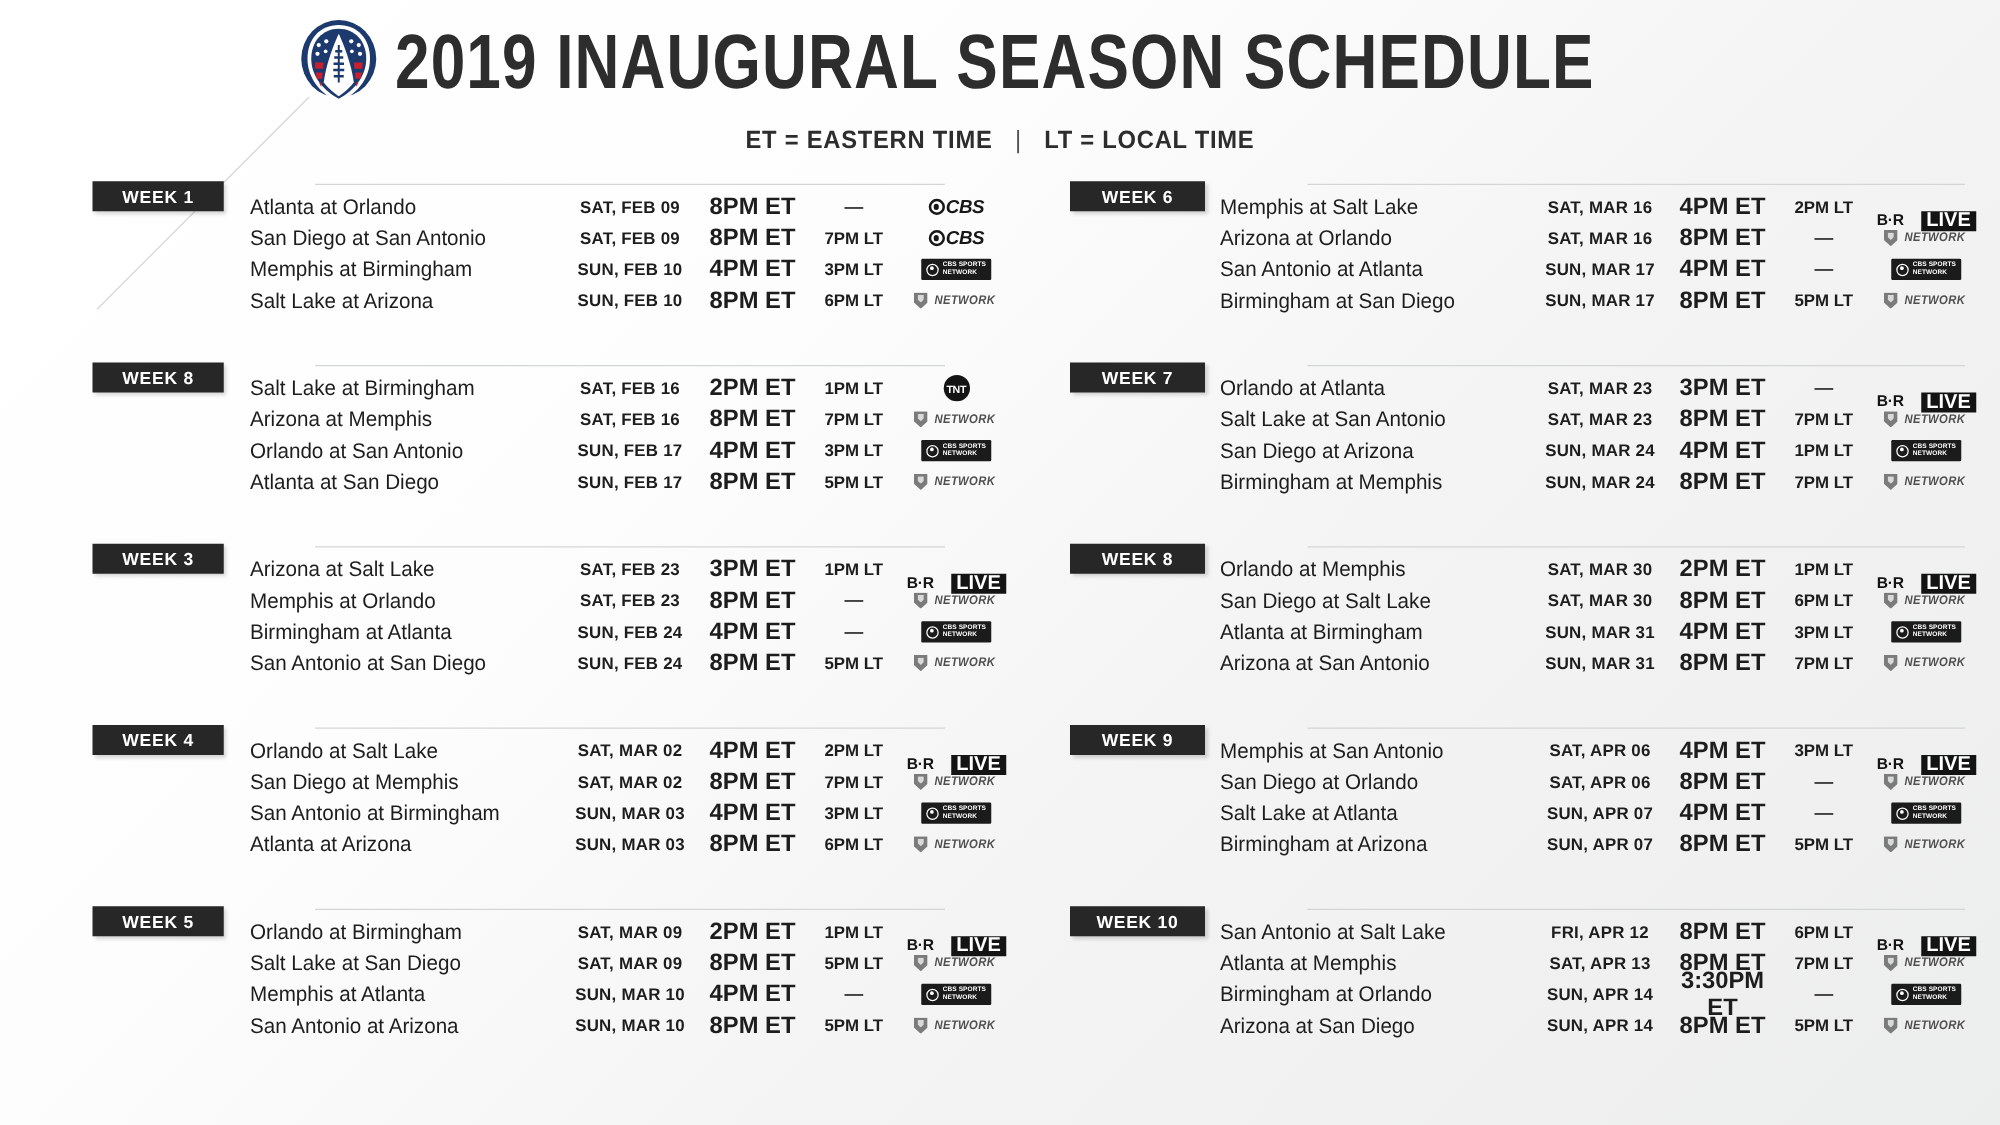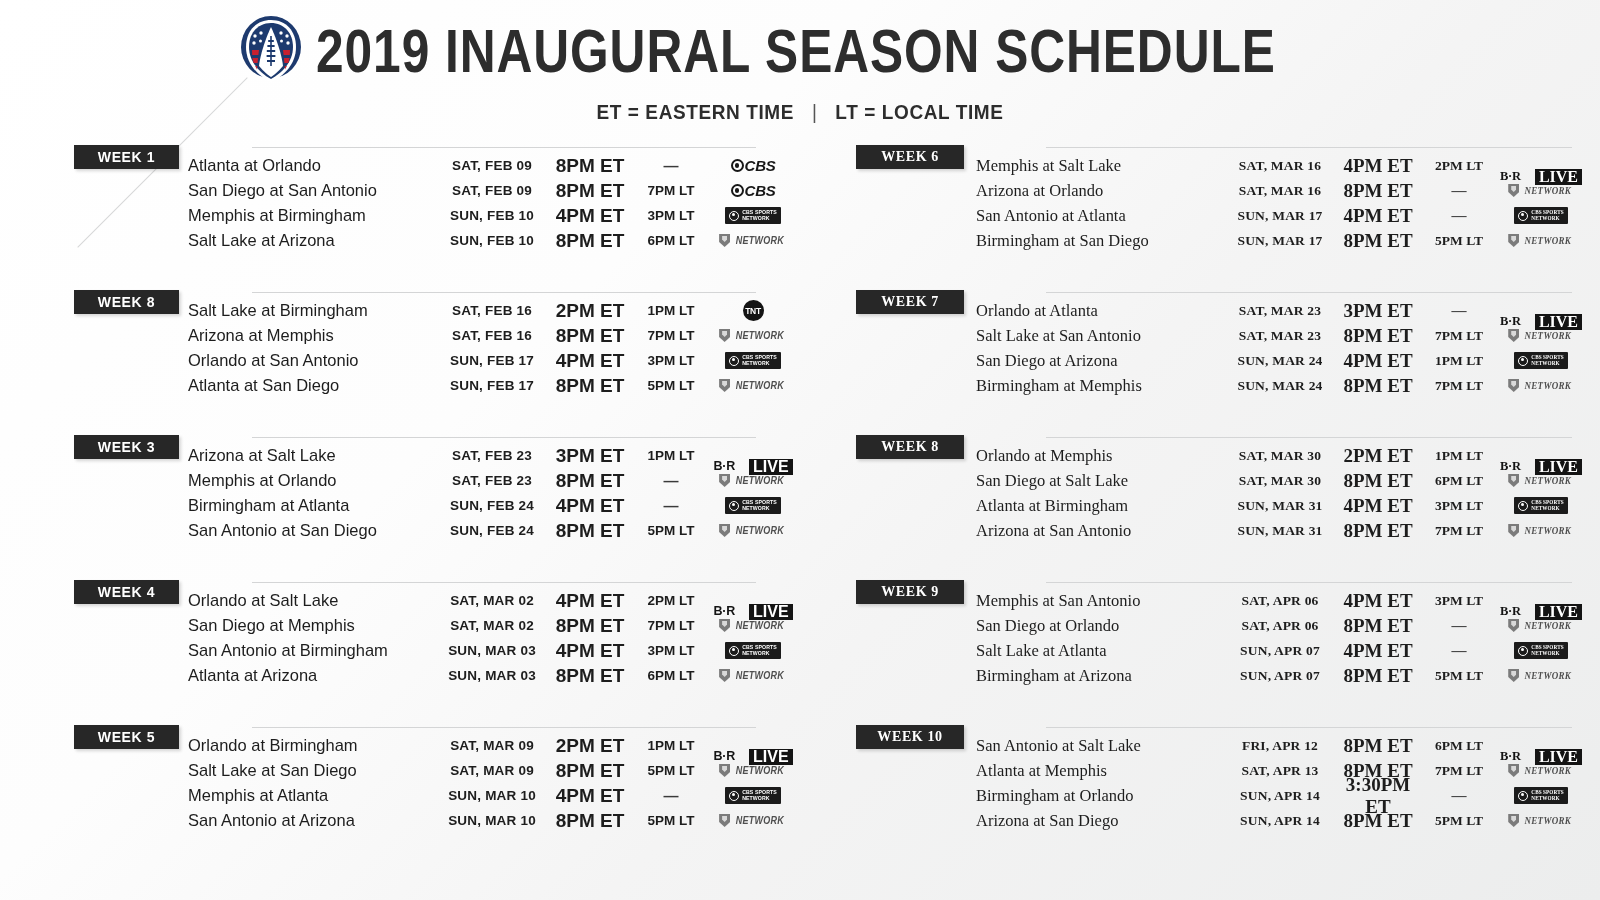--- a/index.html
+++ b/index.html
@@ -44,41 +44,41 @@
     transform:scaleY(1.05);
   }
   .sub-sep{ display:inline-block; padding:0 12px; color:#555; font-weight:normal; }
 
   
   .columns{
     position:absolute; top:140px; left:0; width:100%; height:740px;
     display:flex;
   }
   .col{ flex:1 1 50%; position:relative; padding:0 34px 0 74px; }
-  .col.right{ padding-left:56px; padding-right:18px;font-family:Liberation Serif, serif; }
+  .col.right{ padding-left:56px; padding-right:18px; }
 
   .week-block{ position:relative; height:145px; }
   .week-block .rule{
     position:absolute; left:178px; right:10px; top:7px;
     height:1px; background:#d4d5d6;
   }
   .col.right .week-block .rule{ left:190px; }
 
   .week-tag{
     position:absolute; left:0; top:5px;
     width:105px; height:24px;
     background:#272727;
     color:#ffffff;
     font-size:14px; font-weight:bold; letter-spacing:.6px;
     display:flex; align-items:center; justify-content:center;
     box-shadow:2px 2px 3px rgba(0,0,0,.16);
   }
   .col.right .week-tag{ width:108px; }
 
-  .games{ position:absolute; left:114px; right:0; top:13px; }
+  .games{ position:absolute; left:126px; right:0; top:13px; }
   .col.right .games{ left:120px; }
 
   .game-row{
     display:flex; align-items:center;
     height:25px;
   }
   .matchup{
     width:248px; flex:0 0 248px;
     font-size:17px; color:#1d1d1d; font-weight:normal;
     white-space:nowrap;

